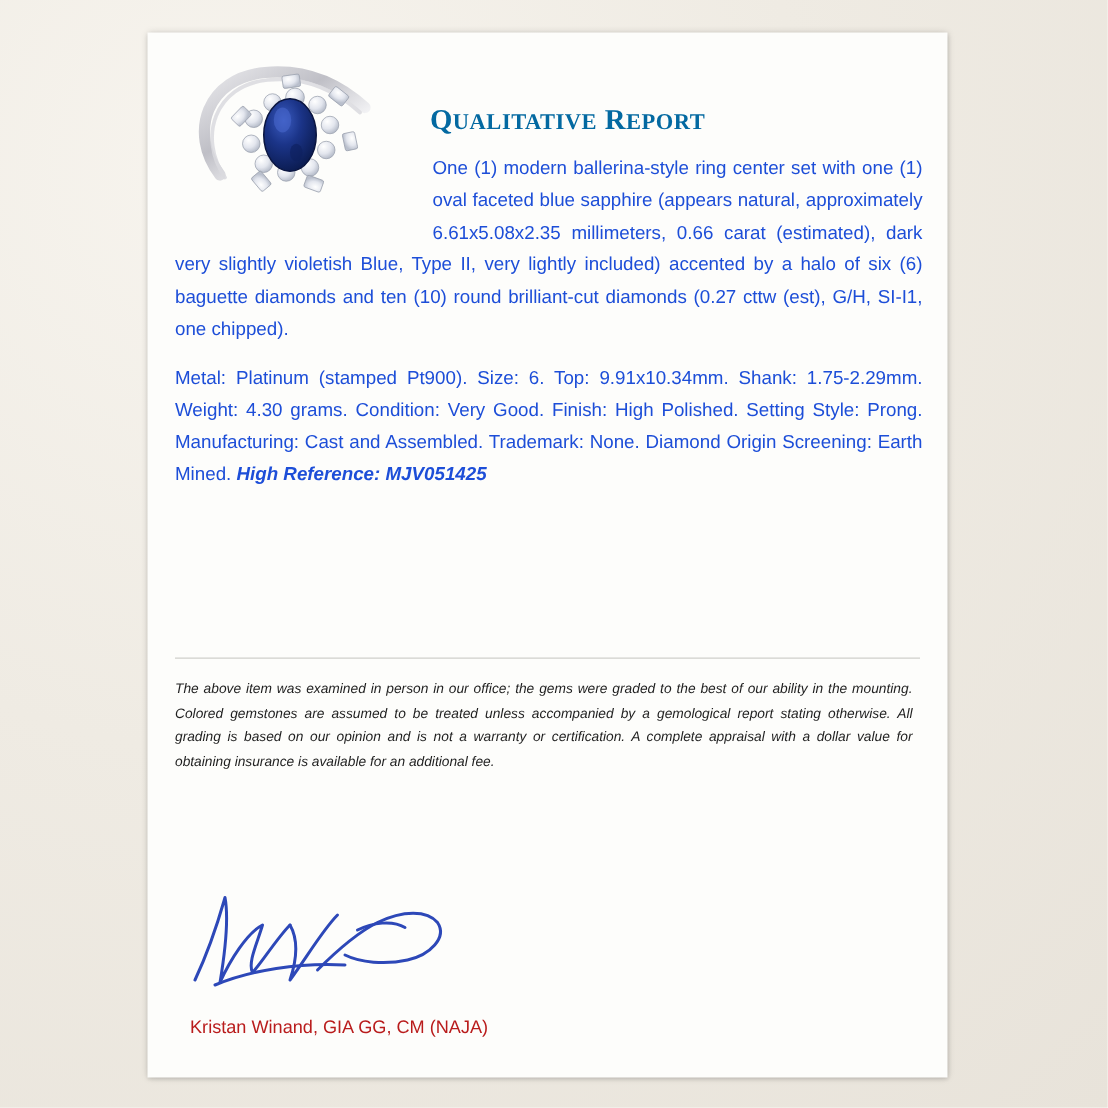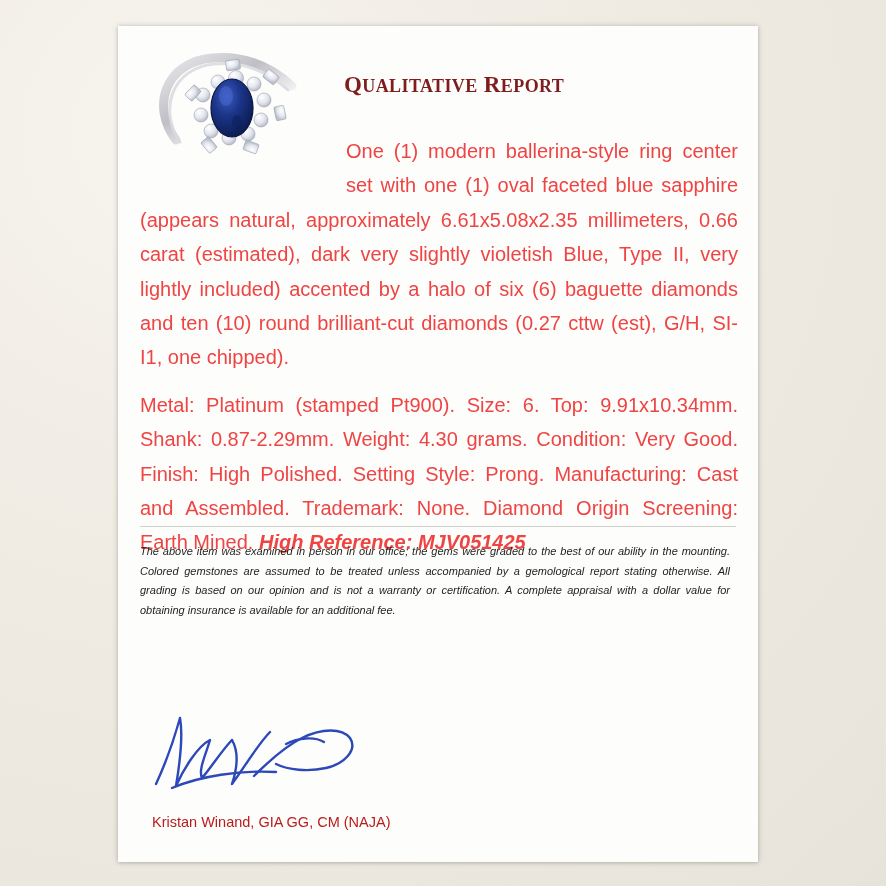--- a/index.html
+++ b/index.html
@@ -52,40 +52,40 @@
     left: 8px;
     top: 4px;
     width: 190px;
     height: 130px;
   }
 
   
   .heading {
     position: absolute;
     left: 226px;
-    top: 46px;
+    top: 57px;
     font-family: "Liberation Serif", serif;
     font-weight: bold;
-    color: #7f1d1d;
+    color: #0369a1;
     font-size: 23px;
     letter-spacing: 0.4px;
   }
   .heading .small-caps {
     font-size: 18px;
   }
 
   
   .body-block {
     position: absolute;
     left: 22px;
-    top: 108px;
+    top: 96px;
     width: 598px;
-    font-size: 20px;
+    font-size: 15px;
     line-height: 1.72;
-    color: #ef4444;
+    color: #1d4ed8;
     text-align: justify;
   }
   .first-para {
     
   }
   .float-photo-spacer {
     float: left;
     width: 206px;
     height: 58px;
   }
@@ -224,21 +224,21 @@
     <div class="heading">
       <span><span>Q</span><span class="small-caps">UALITATIVE</span> <span>R</span><span class="small-caps">EPORT</span></span>
     </div>
 
     <div class="body-block">
       <div class="first-para">
         <div class="float-photo-spacer"></div>
         <span>One (1) modern ballerina-style ring center set with one (1) oval faceted blue sapphire (appears natural, approximately 6.61x5.08x2.35 millimeters, 0.66 carat (estimated), dark very slightly violetish Blue, Type II, very lightly included) accented by a halo of six (6) baguette diamonds and ten (10) round brilliant-cut diamonds (0.27 cttw (est), G/H, SI-I1, one chipped).</span>
       </div>
       <div class="p2">
-        <span>Metal: Platinum (stamped Pt900). Size: 6. Top: 9.91x10.34mm. Shank: 0.87-2.29mm. Weight: 4.30 grams. Condition: Very Good. Finish: High Polished. Setting Style: Prong. Manufacturing: Cast and Assembled. Trademark: None. Diamond Origin Screening: Earth Mined.</span>
+        <span>Metal: Platinum (stamped Pt900). Size: 6. Top: 9.91x10.34mm. Shank: 1.75-2.29mm. Weight: 4.30 grams. Condition: Very Good. Finish: High Polished. Setting Style: Prong. Manufacturing: Cast and Assembled. Trademark: None. Diamond Origin Screening: Earth Mined.</span>
         <span class="item-ref">High Reference: MJV051425</span>
       </div>
     </div>
 
     <div class="divider" style="top: 500px;"></div>
 
     <div class="disclaimer" style="top: 516px;">The above item was examined in person in our office; the gems were graded to the best of our ability in the mounting. Colored gemstones are assumed to be treated unless accompanied by a gemological report stating otherwise. All grading is based on our opinion and is not a warranty or certification. A complete appraisal with a dollar value for obtaining insurance is available for an additional fee.</div>
 
     <div class="sig-area">
       <svg class="sig-svg" width="300" height="120" viewBox="0 0 300 120">

